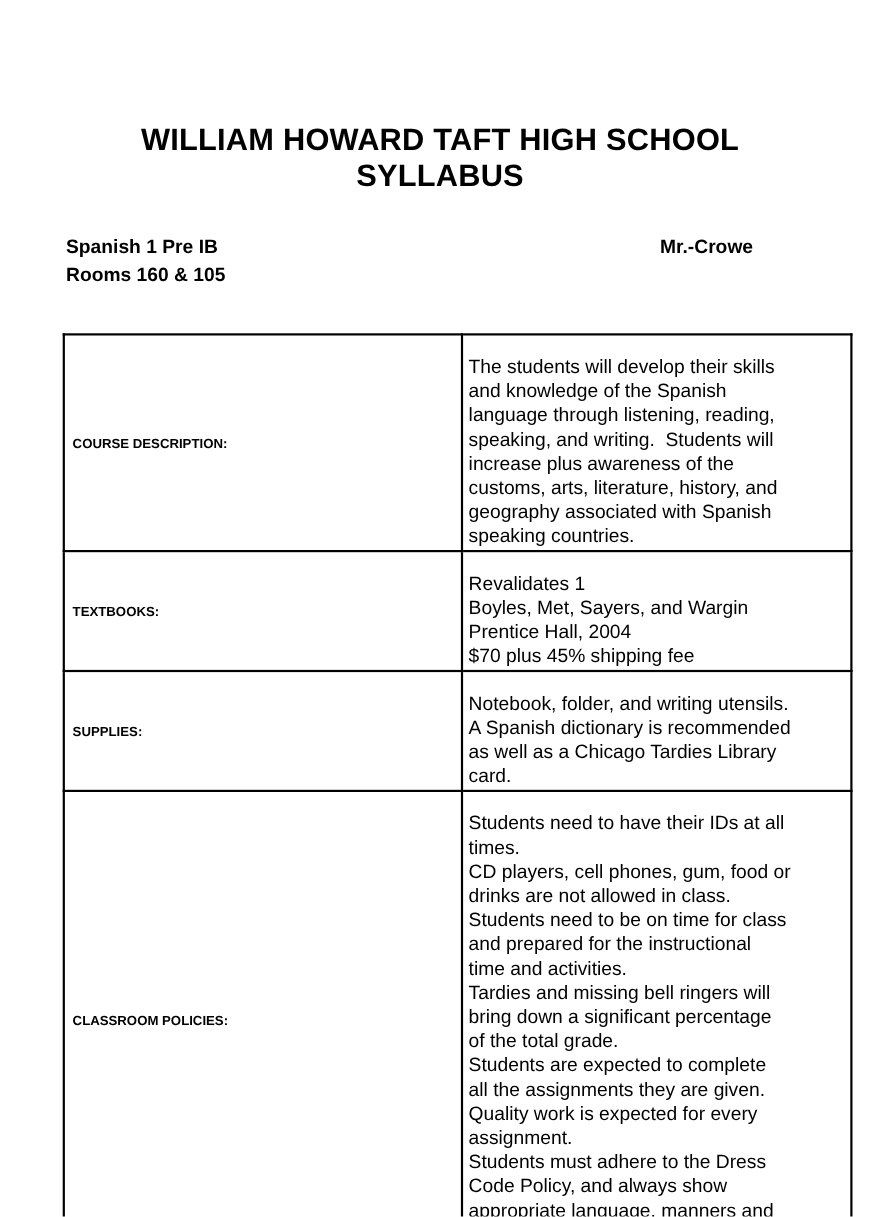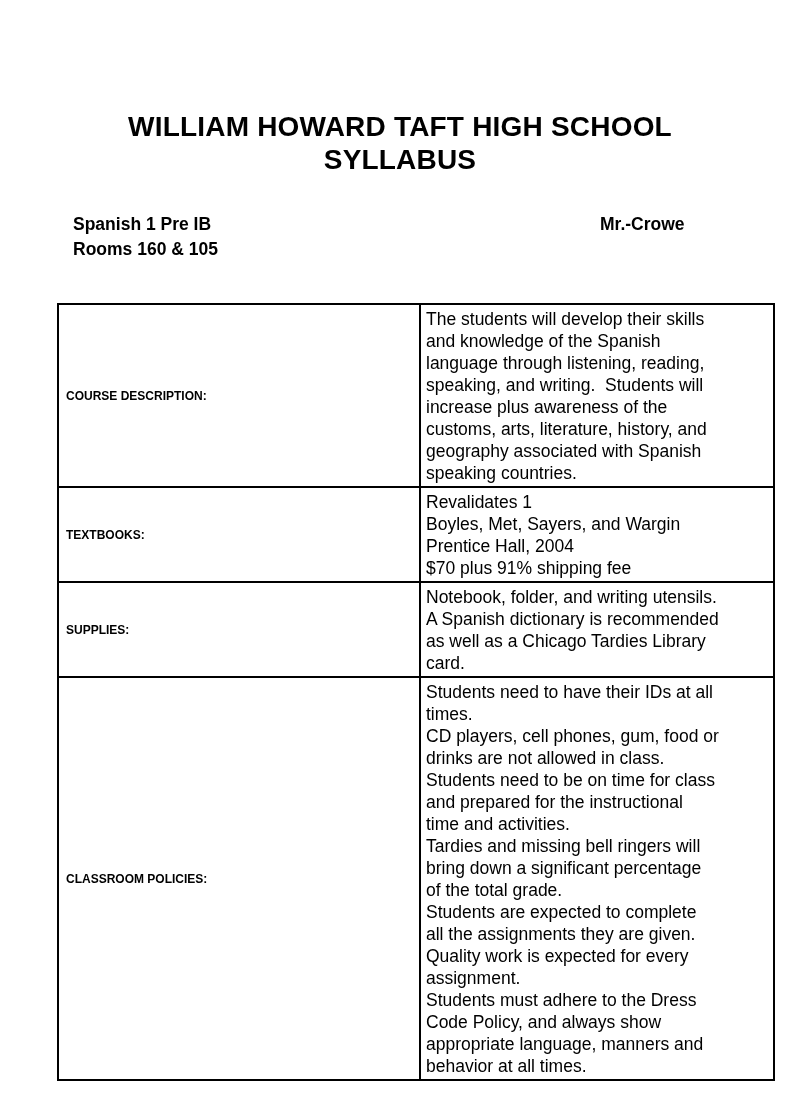--- a/index.html
+++ b/index.html
@@ -37,21 +37,20 @@
     left: 60px;
     width: 710px;
     font-weight: bold;
     font-size: 17.5px;
     line-height: 24.5px;
   }
   .course-info .col-left {
     position: absolute;
     left: 0;
     top: 0;
-    margin-left: 13px;
   }
   .course-info .col-right {
     position: absolute;
     left: 540px;
     top: 0;
   }
   table.syllabus {
     position: absolute;
     left: 57px;
     top: 303px;
@@ -68,21 +67,21 @@
     vertical-align: middle;
     font-weight: bold;
     font-size: 12px;
     padding: 2px 4px 2px 7px;
   }
   td.content-cell {
     width: 345px;
     vertical-align: top;
     font-size: 17.5px;
     line-height: 22px;
-    padding: 3px 2px 2px 5px;
+    padding: 17px 2px 2px 5px;
   }
   td.content-cell .line {
     white-space: pre-wrap;
   }
   td.content-cell .line.bold {
     font-weight: normal;
   }
 </style>
 </head>
 <body>
@@ -118,21 +117,21 @@
             <div class="line">geography associated with Spanish</div>
             <div class="line">speaking countries.</div>
           </td>
         </tr>
         <tr style="height: 93px;">
           <td class="label-cell">TEXTBOOKS:</td>
           <td class="content-cell">
             <div class="line bold">Revalidates 1</div>
             <div class="line">Boyles, Met, Sayers, and Wargin</div>
             <div class="line">Prentice Hall, 2004</div>
-            <div class="line">$70 plus 91% shipping fee</div>
+            <div class="line">$70 plus 45% shipping fee</div>
           </td>
         </tr>
         <tr style="height: 92px;">
           <td class="label-cell">SUPPLIES:</td>
           <td class="content-cell">
             <div class="line">Notebook, folder, and writing utensils.</div>
             <div class="line">A Spanish dictionary is recommended</div>
             <div class="line">as well as a Chicago Tardies Library</div>
             <div class="line">card.</div>
           </td>

